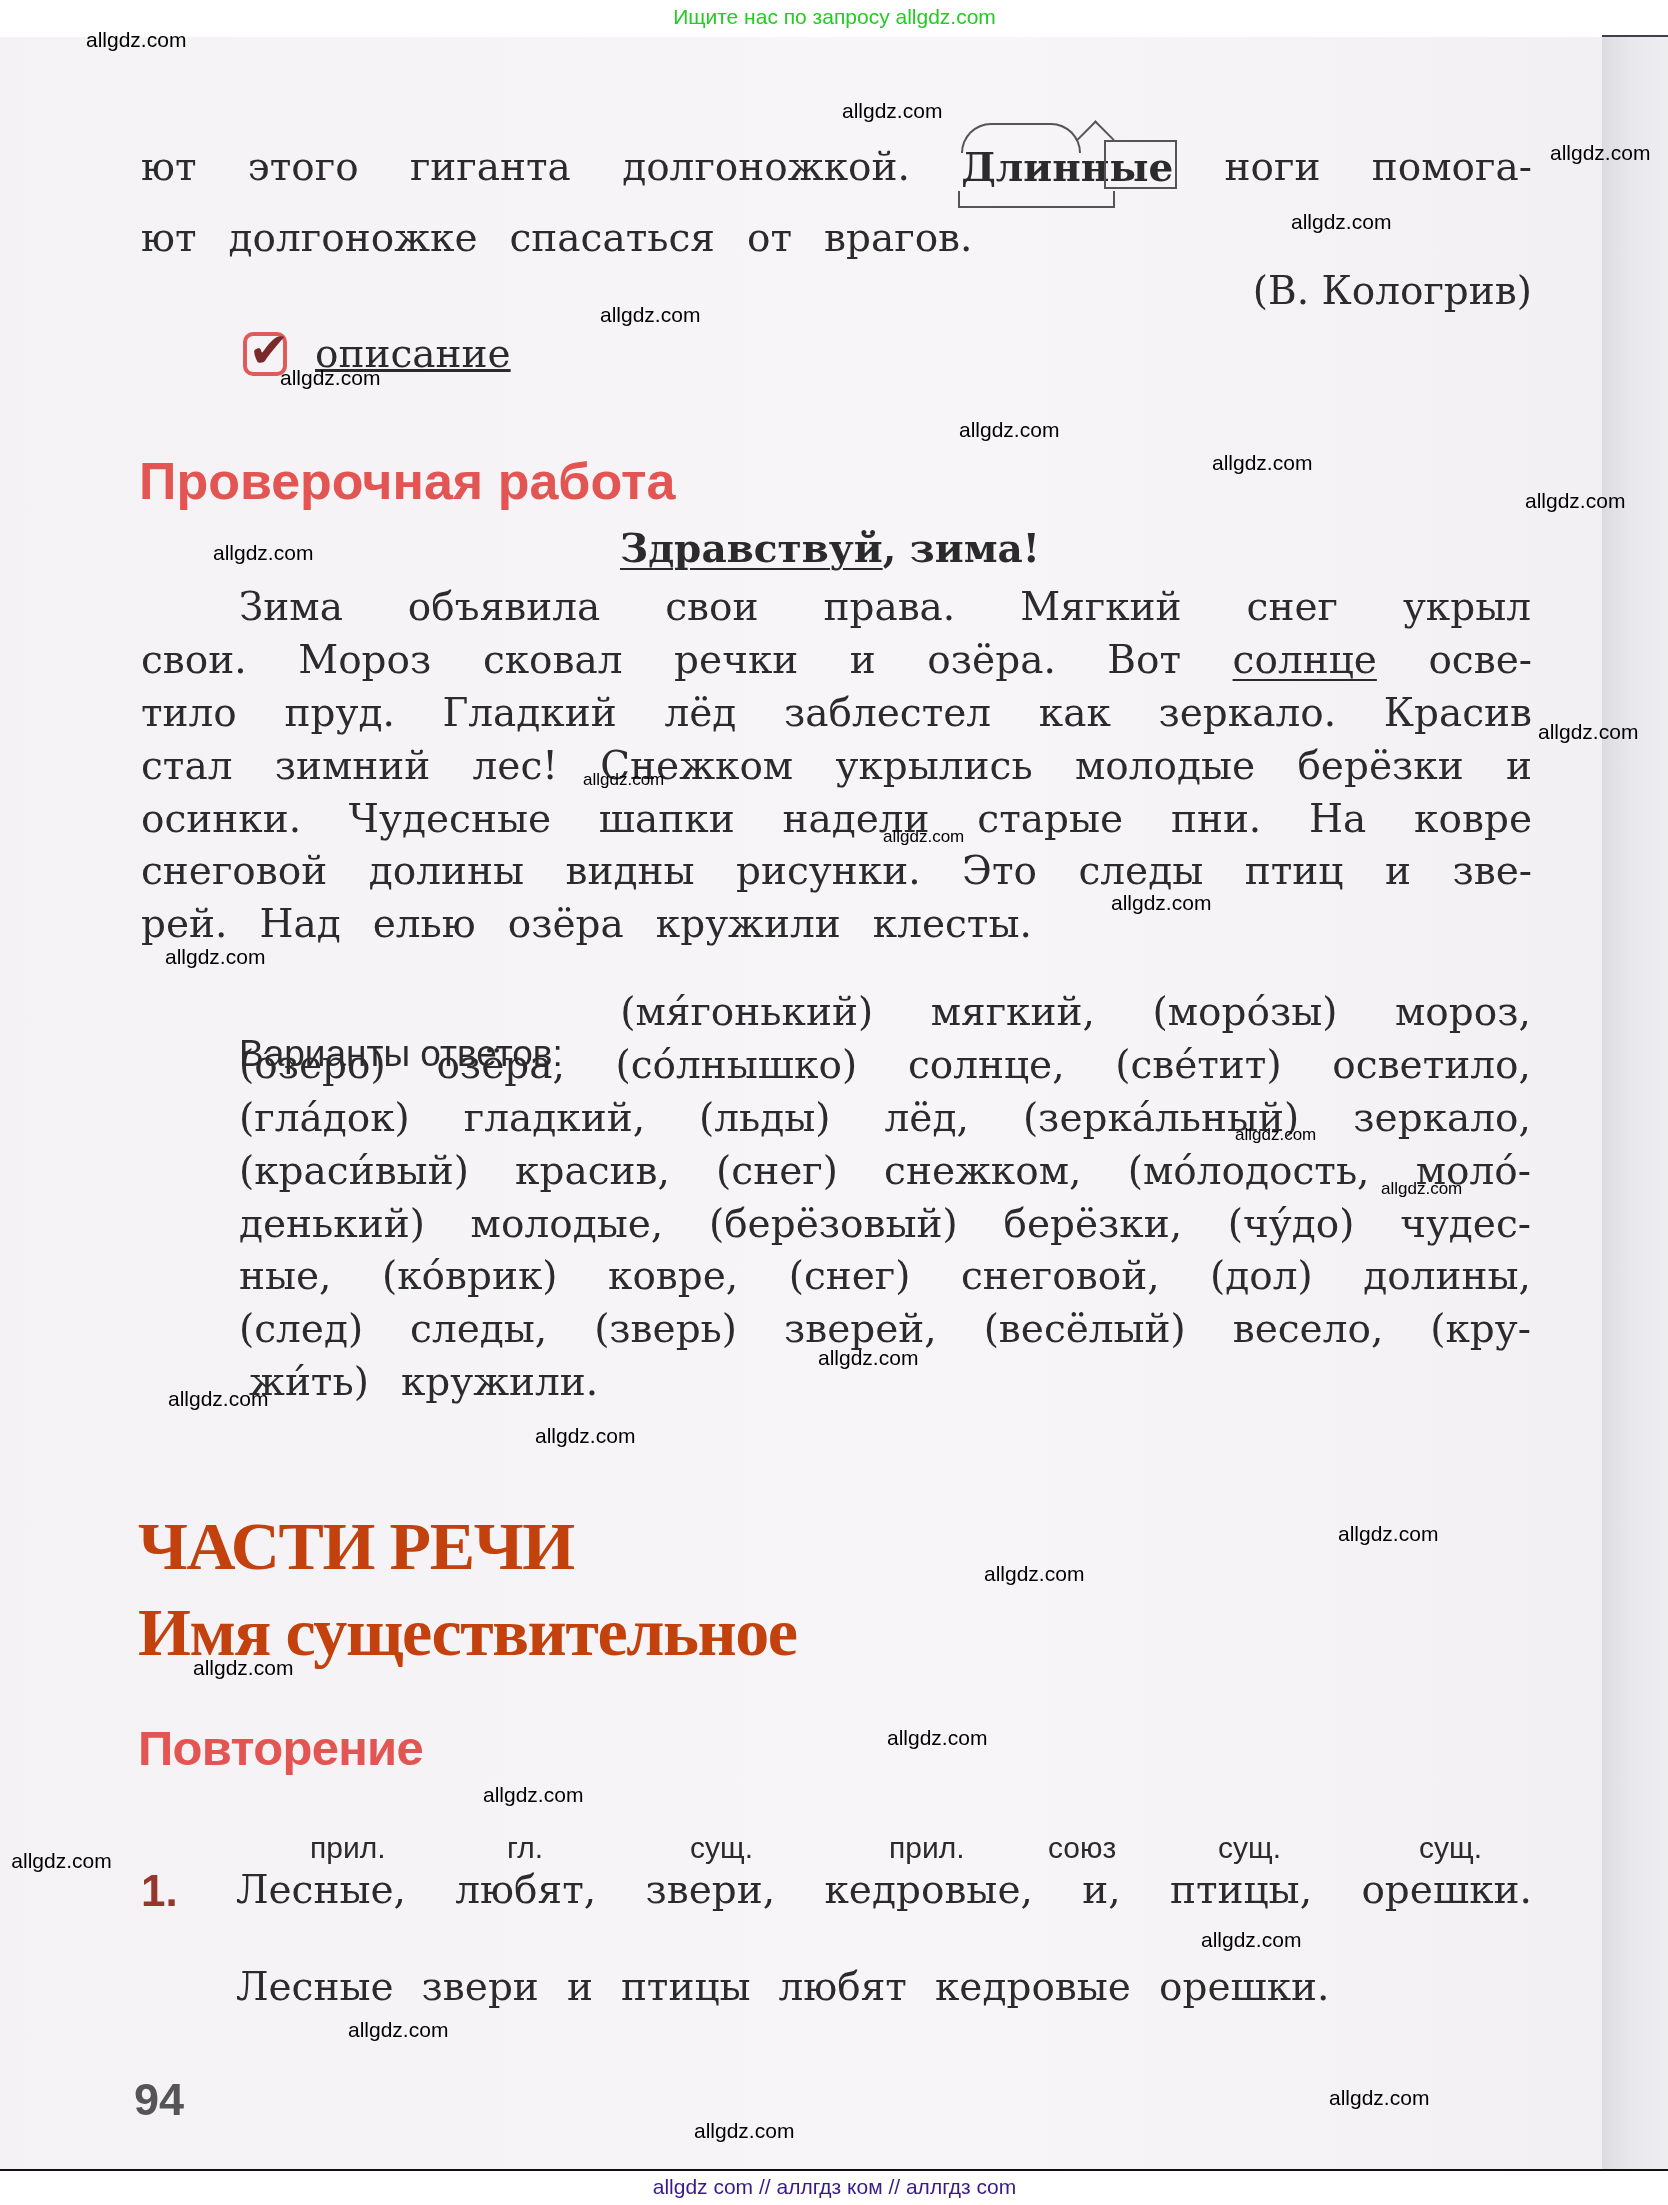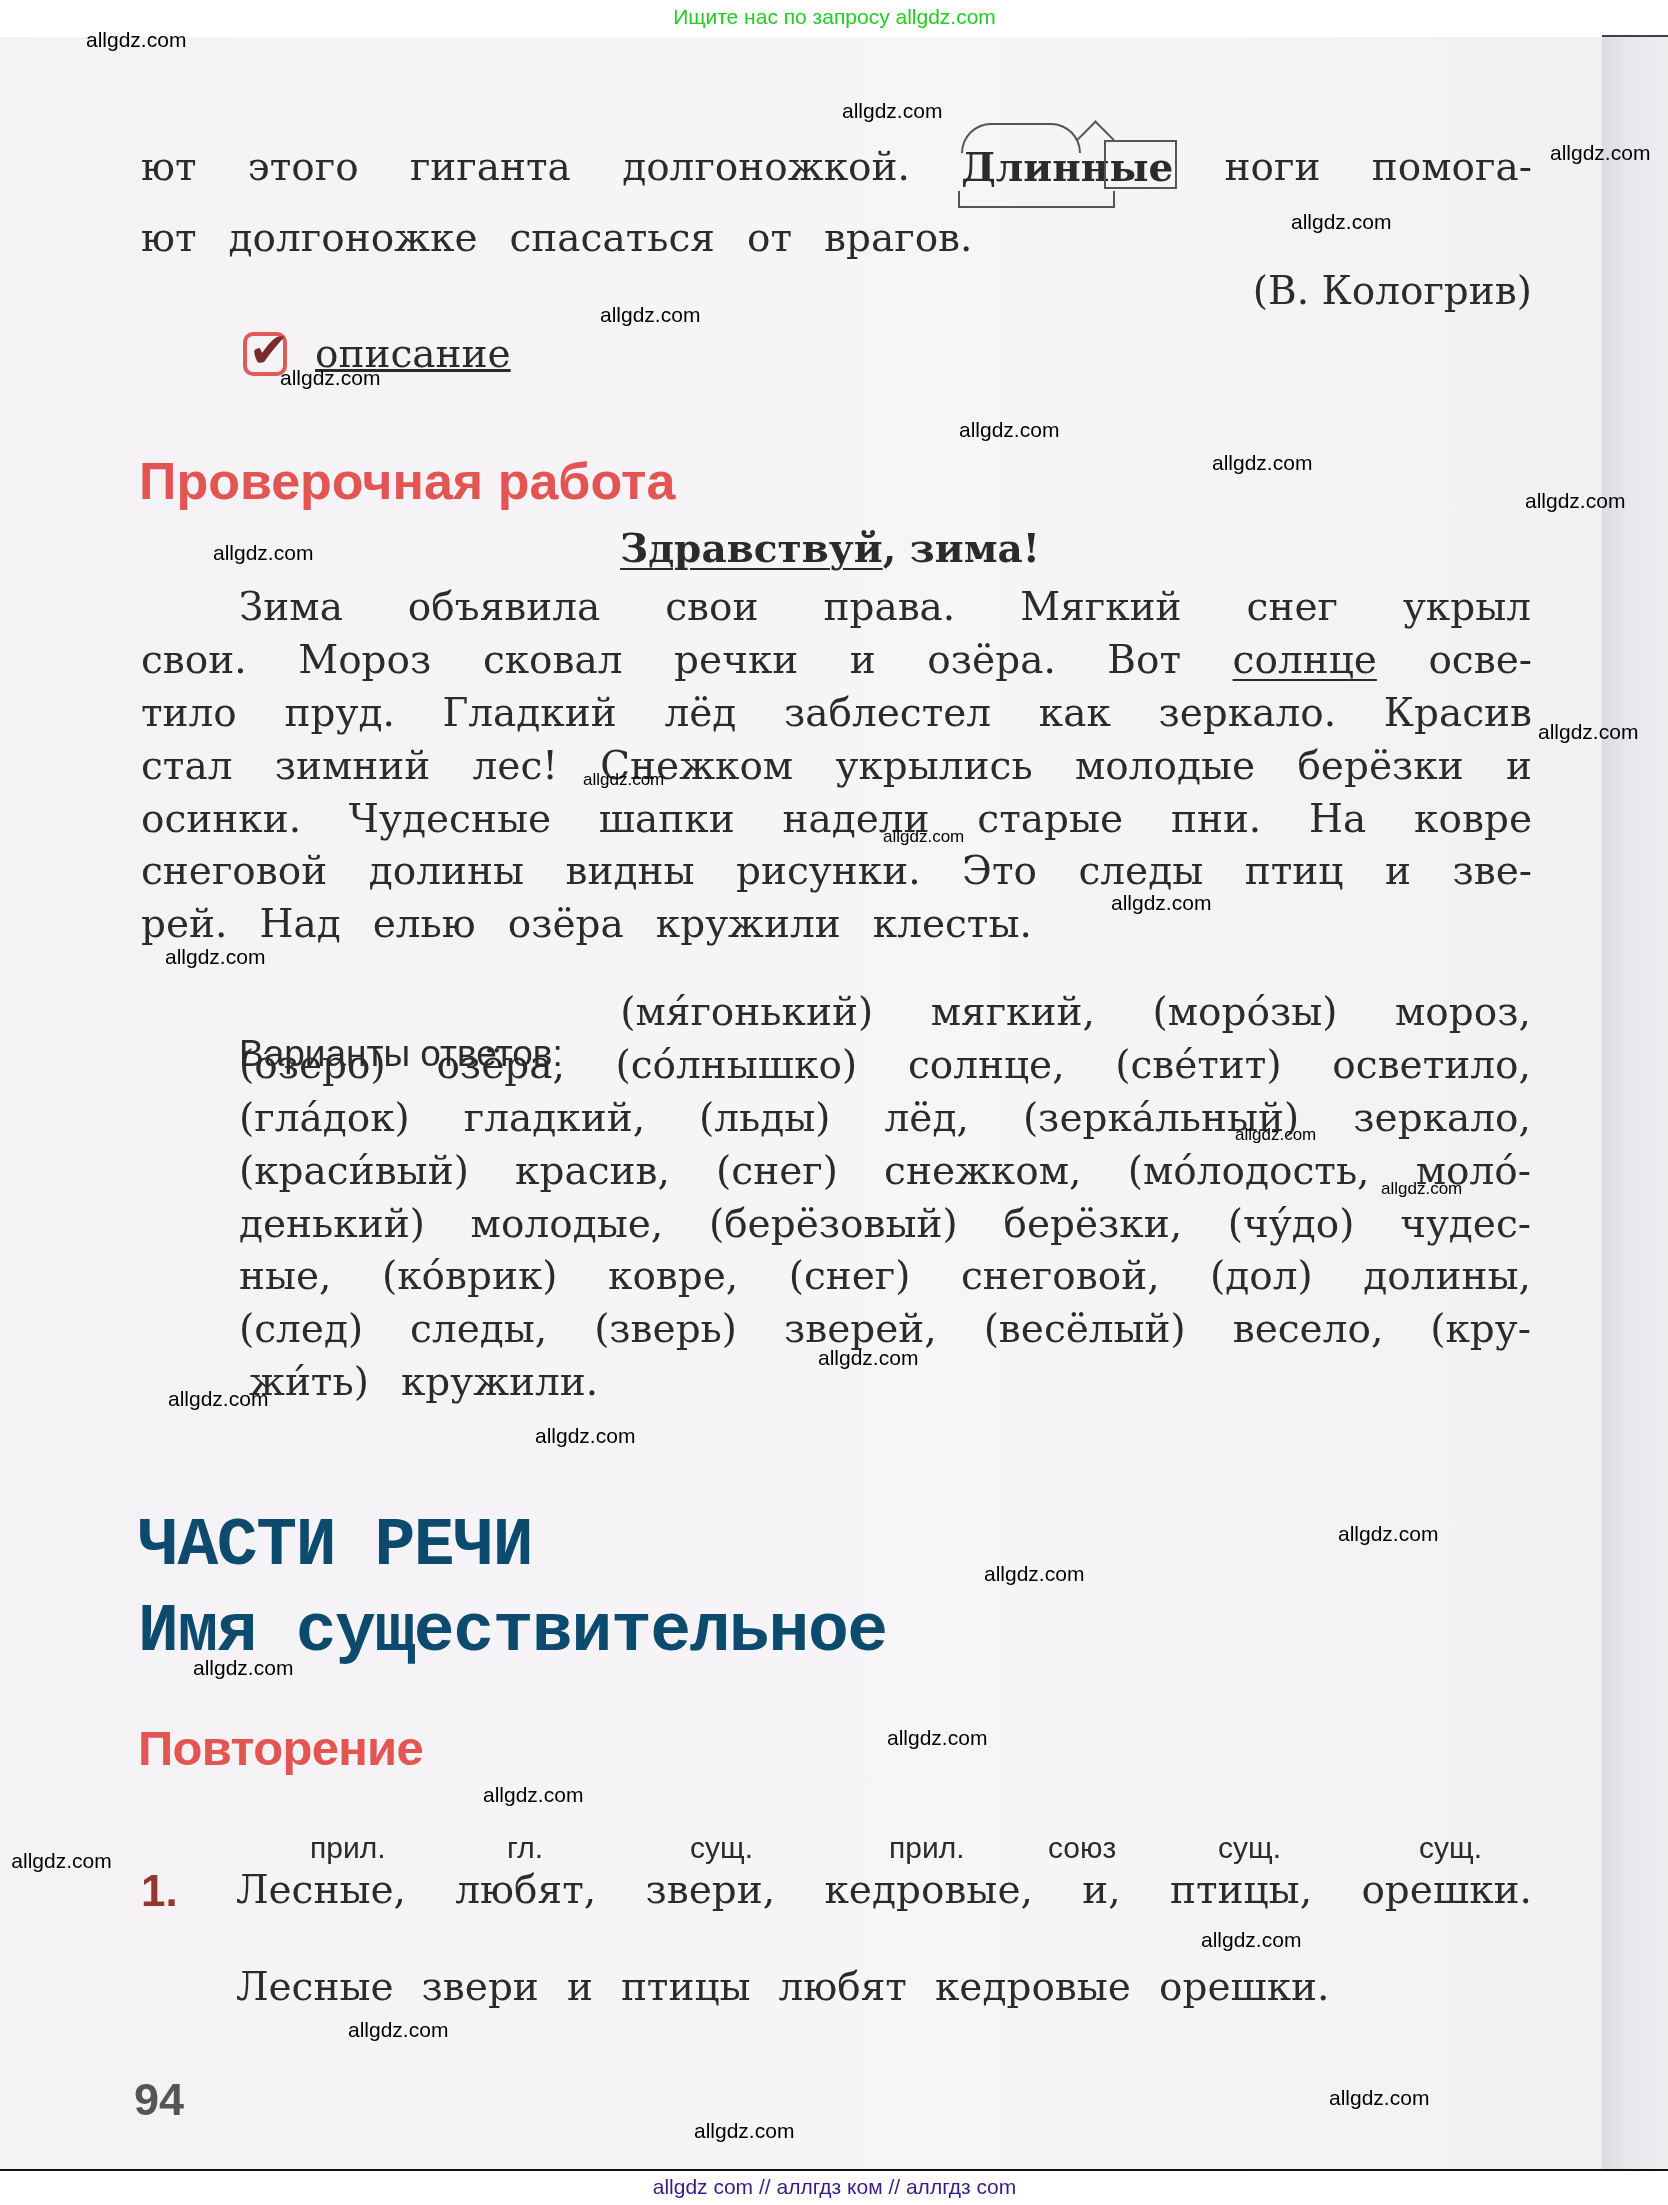--- a/index.html
+++ b/index.html
@@ -70,21 +70,21 @@
     width: 44px; height: 44px; border: 4.2px solid #e05a5a; border-radius: 10px; position: relative; box-sizing: border-box;
   }
   .check-box span {
     position: absolute; left: 1.4px; top: -14px; font-size: 49px; color: #7a2a2a; font-family: "DejaVu Sans", sans-serif; font-weight: bold;
   }
   .answer-label { font-size: 39px; color: #2b2b2b; text-decoration: underline; }
   .section-red {
     position: absolute; font-family: "Liberation Sans", sans-serif; font-weight: bold; color: #e25552;
   }
   .section-dark {
-    position: absolute; font-family: Liberation Mono, monospace; font-weight: bold; color: #0c4a6e;
+    position: absolute; font-family: Liberation Serif, serif; font-weight: bold; color: #c2410c;
   }
   .story-title {
     position: absolute; left: 620px; top: 525px; font-size: 39px; font-weight: bold; color: #2b2b2b;
   }
   .variants-label { font-family: "Liberation Sans", sans-serif; font-size: 37px; margin-top: 44px; }
   .pos-row {
     position: absolute; top: 1831px; left: 0; width: 1669px; height: 35px;
     font-family: "Liberation Sans", sans-serif; font-size: 30px; color: #2b2b2b;
   }
   .pos-row span { position: absolute; }

